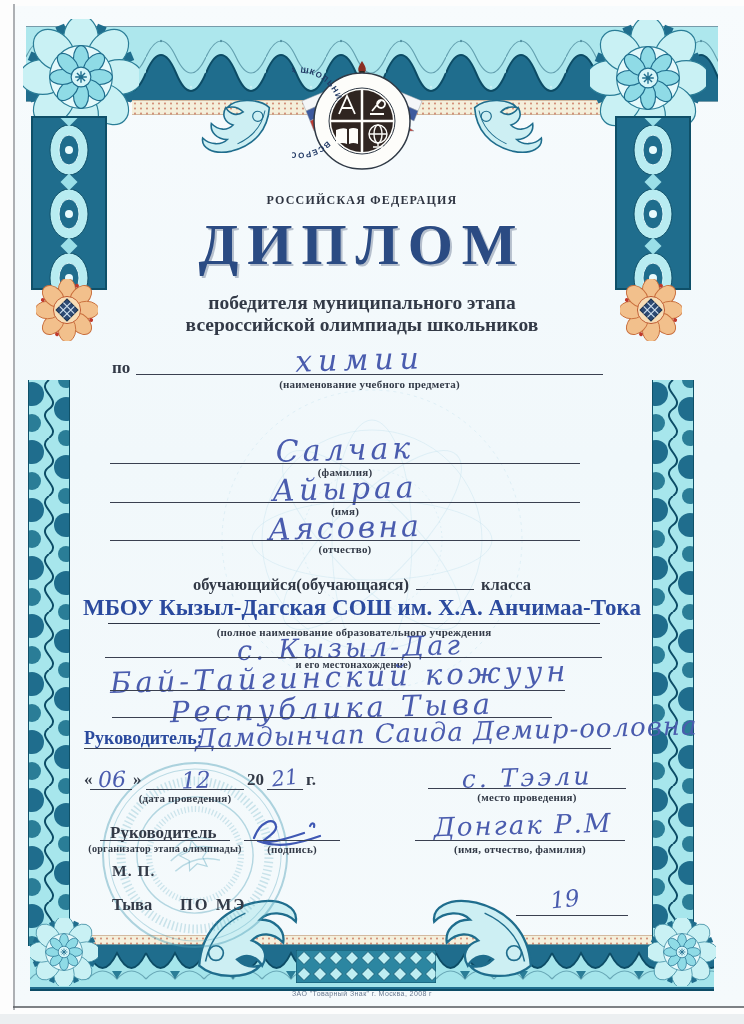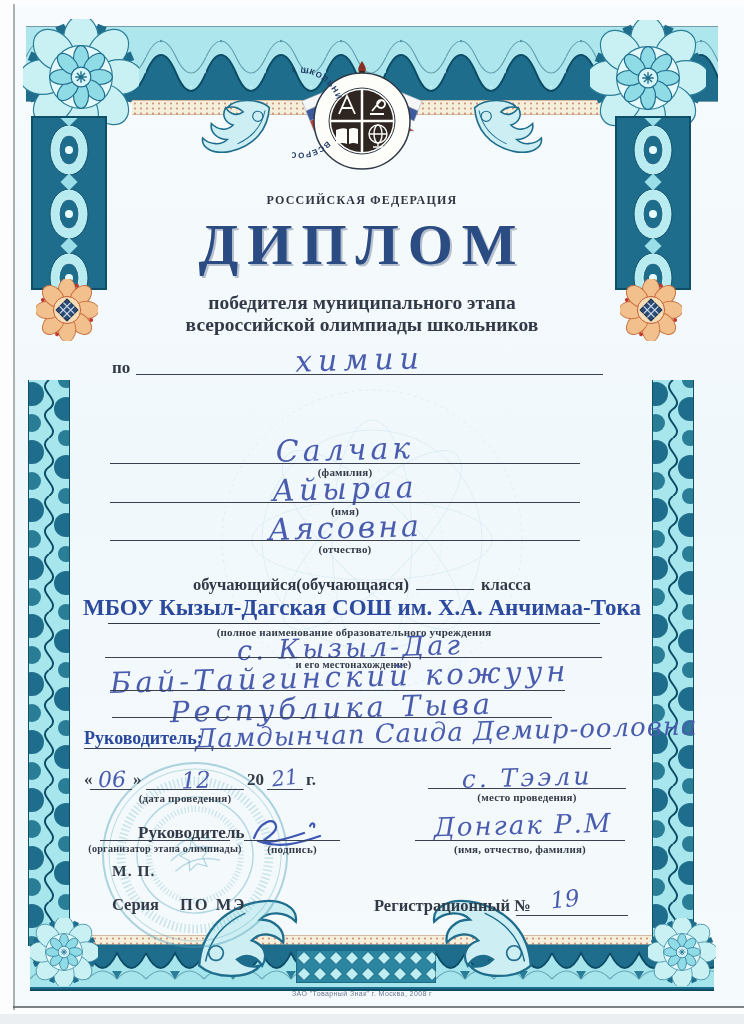--- a/index.html
+++ b/index.html
@@ -267,20 +267,21 @@
     </svg>
 
     <div class="abs ctr serif-b" style="left:43px;top:187px;width:608px;font-size:12px;letter-spacing:1.2px;color:#2f3542;">РОССИЙСКАЯ ФЕДЕРАЦИЯ</div>
     <div class="abs ctr title" style="left:43px;top:204px;width:608px;font-size:58px;line-height:70px;letter-spacing:9px;">ДИПЛОМ</div>
     <div class="abs ctr serif-b" style="left:43px;top:286px;width:608px;font-size:19.5px;">победителя муниципального этапа</div>
     <div class="abs ctr serif-b" style="left:43px;top:308px;width:608px;font-size:19.5px;">всероссийской олимпиады школьников</div>
 
     <div class="abs serif-b" style="left:97px;top:352px;font-size:17px;">по</div>
     <div class="wline" style="left:121px;width:467px;top:368px;"></div>
     <div class="hand" style="left:225px;width:240px;top:336px;font-size:30px;letter-spacing:6px;">химии</div>
+    <div class="cap" style="left:121px;width:467px;top:372px;">(наименование учебного предмета)</div>
 
 
     <div class="hand" style="left:100px;width:460px;top:426px;font-size:30px;letter-spacing:4px;">Салчак</div>
     <div class="wline" style="left:95px;width:470px;top:457px;"></div>
     <div class="cap" style="left:95px;width:470px;top:460px;">(фамилия)</div>
 
     <div class="hand" style="left:100px;width:460px;top:465px;font-size:30px;letter-spacing:4px;">Айыраа</div>
     <div class="wline" style="left:95px;width:470px;top:496px;"></div>
     <div class="cap" style="left:95px;width:470px;top:499px;">(имя)</div>
 
@@ -319,35 +320,34 @@
     <div class="abs serif-b" style="left:232px;top:764px;font-size:17px;">20</div>
     <div class="hand" style="left:253px;width:34px;top:760px;font-size:21px;transform:rotate(-7deg);">21</div>
     <div class="wline" style="left:252px;width:36px;top:783px;"></div>
     <div class="abs serif-b" style="left:291px;top:764px;font-size:17px;">г.</div>
     <div class="cap" style="left:90px;width:160px;top:786px;">(дата проведения)</div>
 
     <div class="hand" style="left:413px;width:198px;top:757px;font-size:25px;letter-spacing:3px;">с. Тээли</div>
     <div class="wline" style="left:413px;width:198px;top:782px;"></div>
     <div class="cap" style="left:413px;width:198px;top:785px;">(место проведения)</div>
 
-    <div class="abs serif-b" style="left:95px;top:817px;font-size:17px;margin-left:28px;">Руководитель</div>
+    <div class="abs serif-b" style="left:95px;top:817px;font-size:17px;">Руководитель</div>
     <div class="wline" style="left:85px;width:130px;top:834px;"></div>
     <div class="cap" style="left:71px;width:158px;top:837px;font-size:10.2px;">(организатор этапа олимпиады)</div>
 
     <div class="wline" style="left:229px;width:96px;top:834px;"></div>
     <div class="cap" style="left:229px;width:96px;top:837px;">(подпись)</div>
 
     <div class="hand" style="left:403px;width:210px;top:804px;font-size:26px;letter-spacing:2px;">Донгак Р.М</div>
     <div class="wline" style="left:400px;width:210px;top:834px;"></div>
     <div class="cap" style="left:400px;width:210px;top:837px;">(имя, отчество, фамилия)</div>
 
     <div class="abs serif-b" style="left:97px;top:856px;font-size:15.5px;letter-spacing:1px;">М. П.</div>
 
-    <div class="abs serif-b" style="left:97px;top:889px;font-size:16.5px;">Серия</div>
+    <div class="abs serif-b" style="left:97px;top:889px;font-size:16.5px;">Тыва</div>
     <div class="abs serif-b" style="left:165px;top:889px;font-size:16.5px;letter-spacing:2px;">ПО МЭ</div>
 
-    <div class="abs serif-b" style="left:359px;top:890px;font-size:16.5px;">Регистрационный №</div>
     <div class="hand" style="left:515px;width:70px;top:880px;font-size:23px;transform:rotate(-6deg);">19</div>
     <div class="wline" style="left:501px;width:112px;top:909px;"></div>
 
     <div class="imprint ctr" style="left:43px;width:608px;top:984px;">ЗАО "Товарный Знак" г. Москва, 2008 г</div>
   </div>
 </div>
 
 </body></html>

